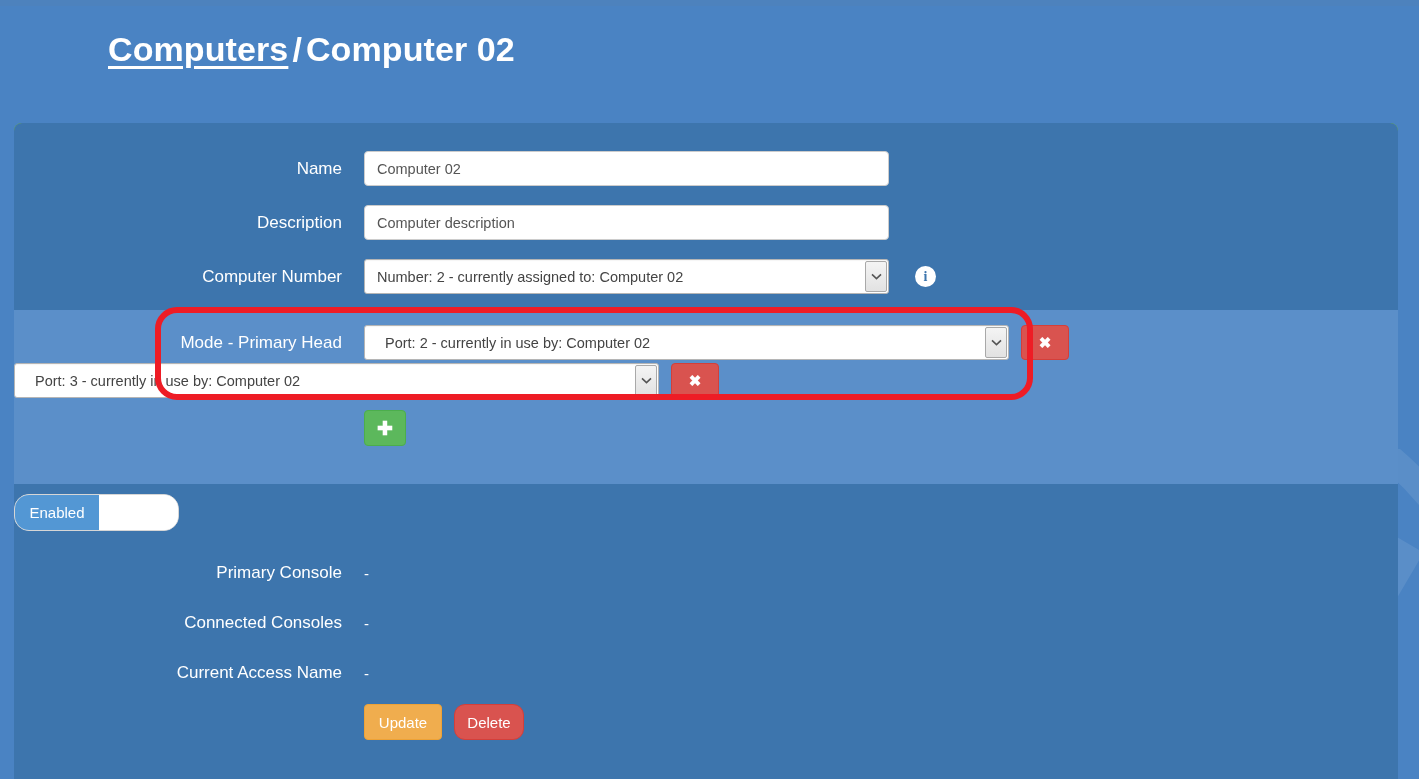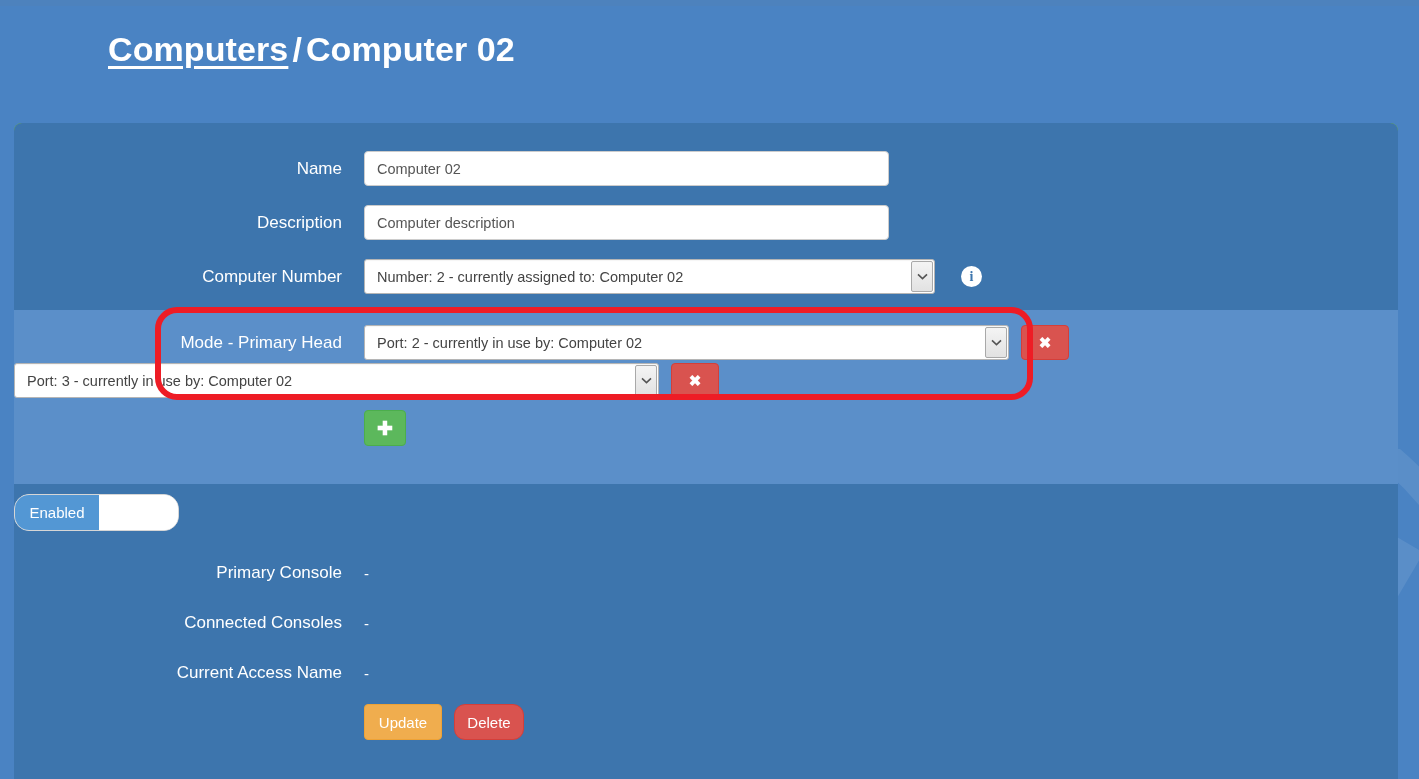--- a/index.html
+++ b/index.html
@@ -125,22 +125,22 @@
     background: linear-gradient(#f4f4f4, #e2e2e2);
     border: 1px solid #a9a9a9;
     border-radius: 2px;
     display: flex;
     align-items: center;
     justify-content: center;
     flex: 0 0 22px;
   }
   .selarrow svg { display: block; }
 
-  #sel-number { width: 571px; }
-  .sel-port { width: 645px; }
+  #sel-number { width: 525px; }
+  .sel-port { width: 645px; padding-left: 8px; }
 
   .info-icon {
     margin-left: 26px;
     width: 21px; height: 21px;
     border-radius: 50%;
     background: #ffffff;
     color: #3d75ad;
     font-size: 14px;
     font-weight: bold;
     font-family: "Liberation Serif", serif;

